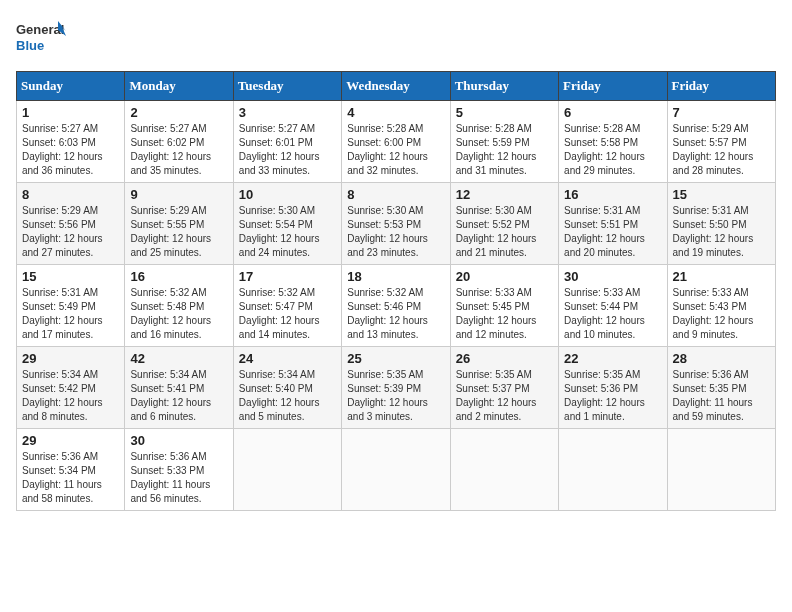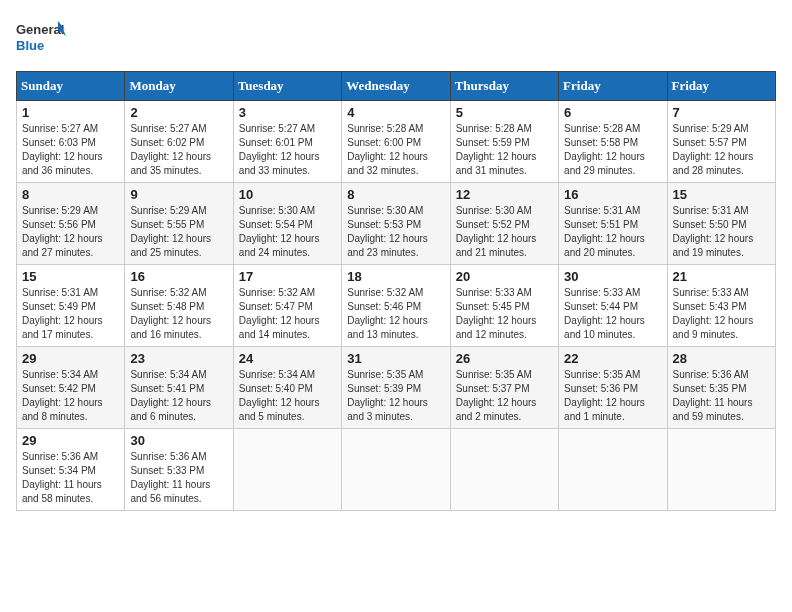--- a/index.html
+++ b/index.html
@@ -260,35 +260,35 @@
       </tr>
       <tr>
         <td>
           <span class="day-num">29</span>
           <div class="day-info" style="white-space: pre-line;">Sunrise: 5:34 AM
 Sunset: 5:42 PM
 Daylight: 12 hours
 and 8 minutes.</div>
         </td>
         <td>
-          <span class="day-num">23</span>
+          <span class="day-num">42</span>
           <div class="day-info" style="white-space: pre-line;">Sunrise: 5:34 AM
 Sunset: 5:41 PM
 Daylight: 12 hours
 and 6 minutes.</div>
         </td>
         <td>
           <span class="day-num">24</span>
           <div class="day-info" style="white-space: pre-line;">Sunrise: 5:34 AM
 Sunset: 5:40 PM
 Daylight: 12 hours
 and 5 minutes.</div>
         </td>
         <td>
-          <span class="day-num">31</span>
+          <span class="day-num">25</span>
           <div class="day-info" style="white-space: pre-line;">Sunrise: 5:35 AM
 Sunset: 5:39 PM
 Daylight: 12 hours
 and 3 minutes.</div>
         </td>
         <td>
           <span class="day-num">26</span>
           <div class="day-info" style="white-space: pre-line;">Sunrise: 5:35 AM
 Sunset: 5:37 PM
 Daylight: 12 hours

